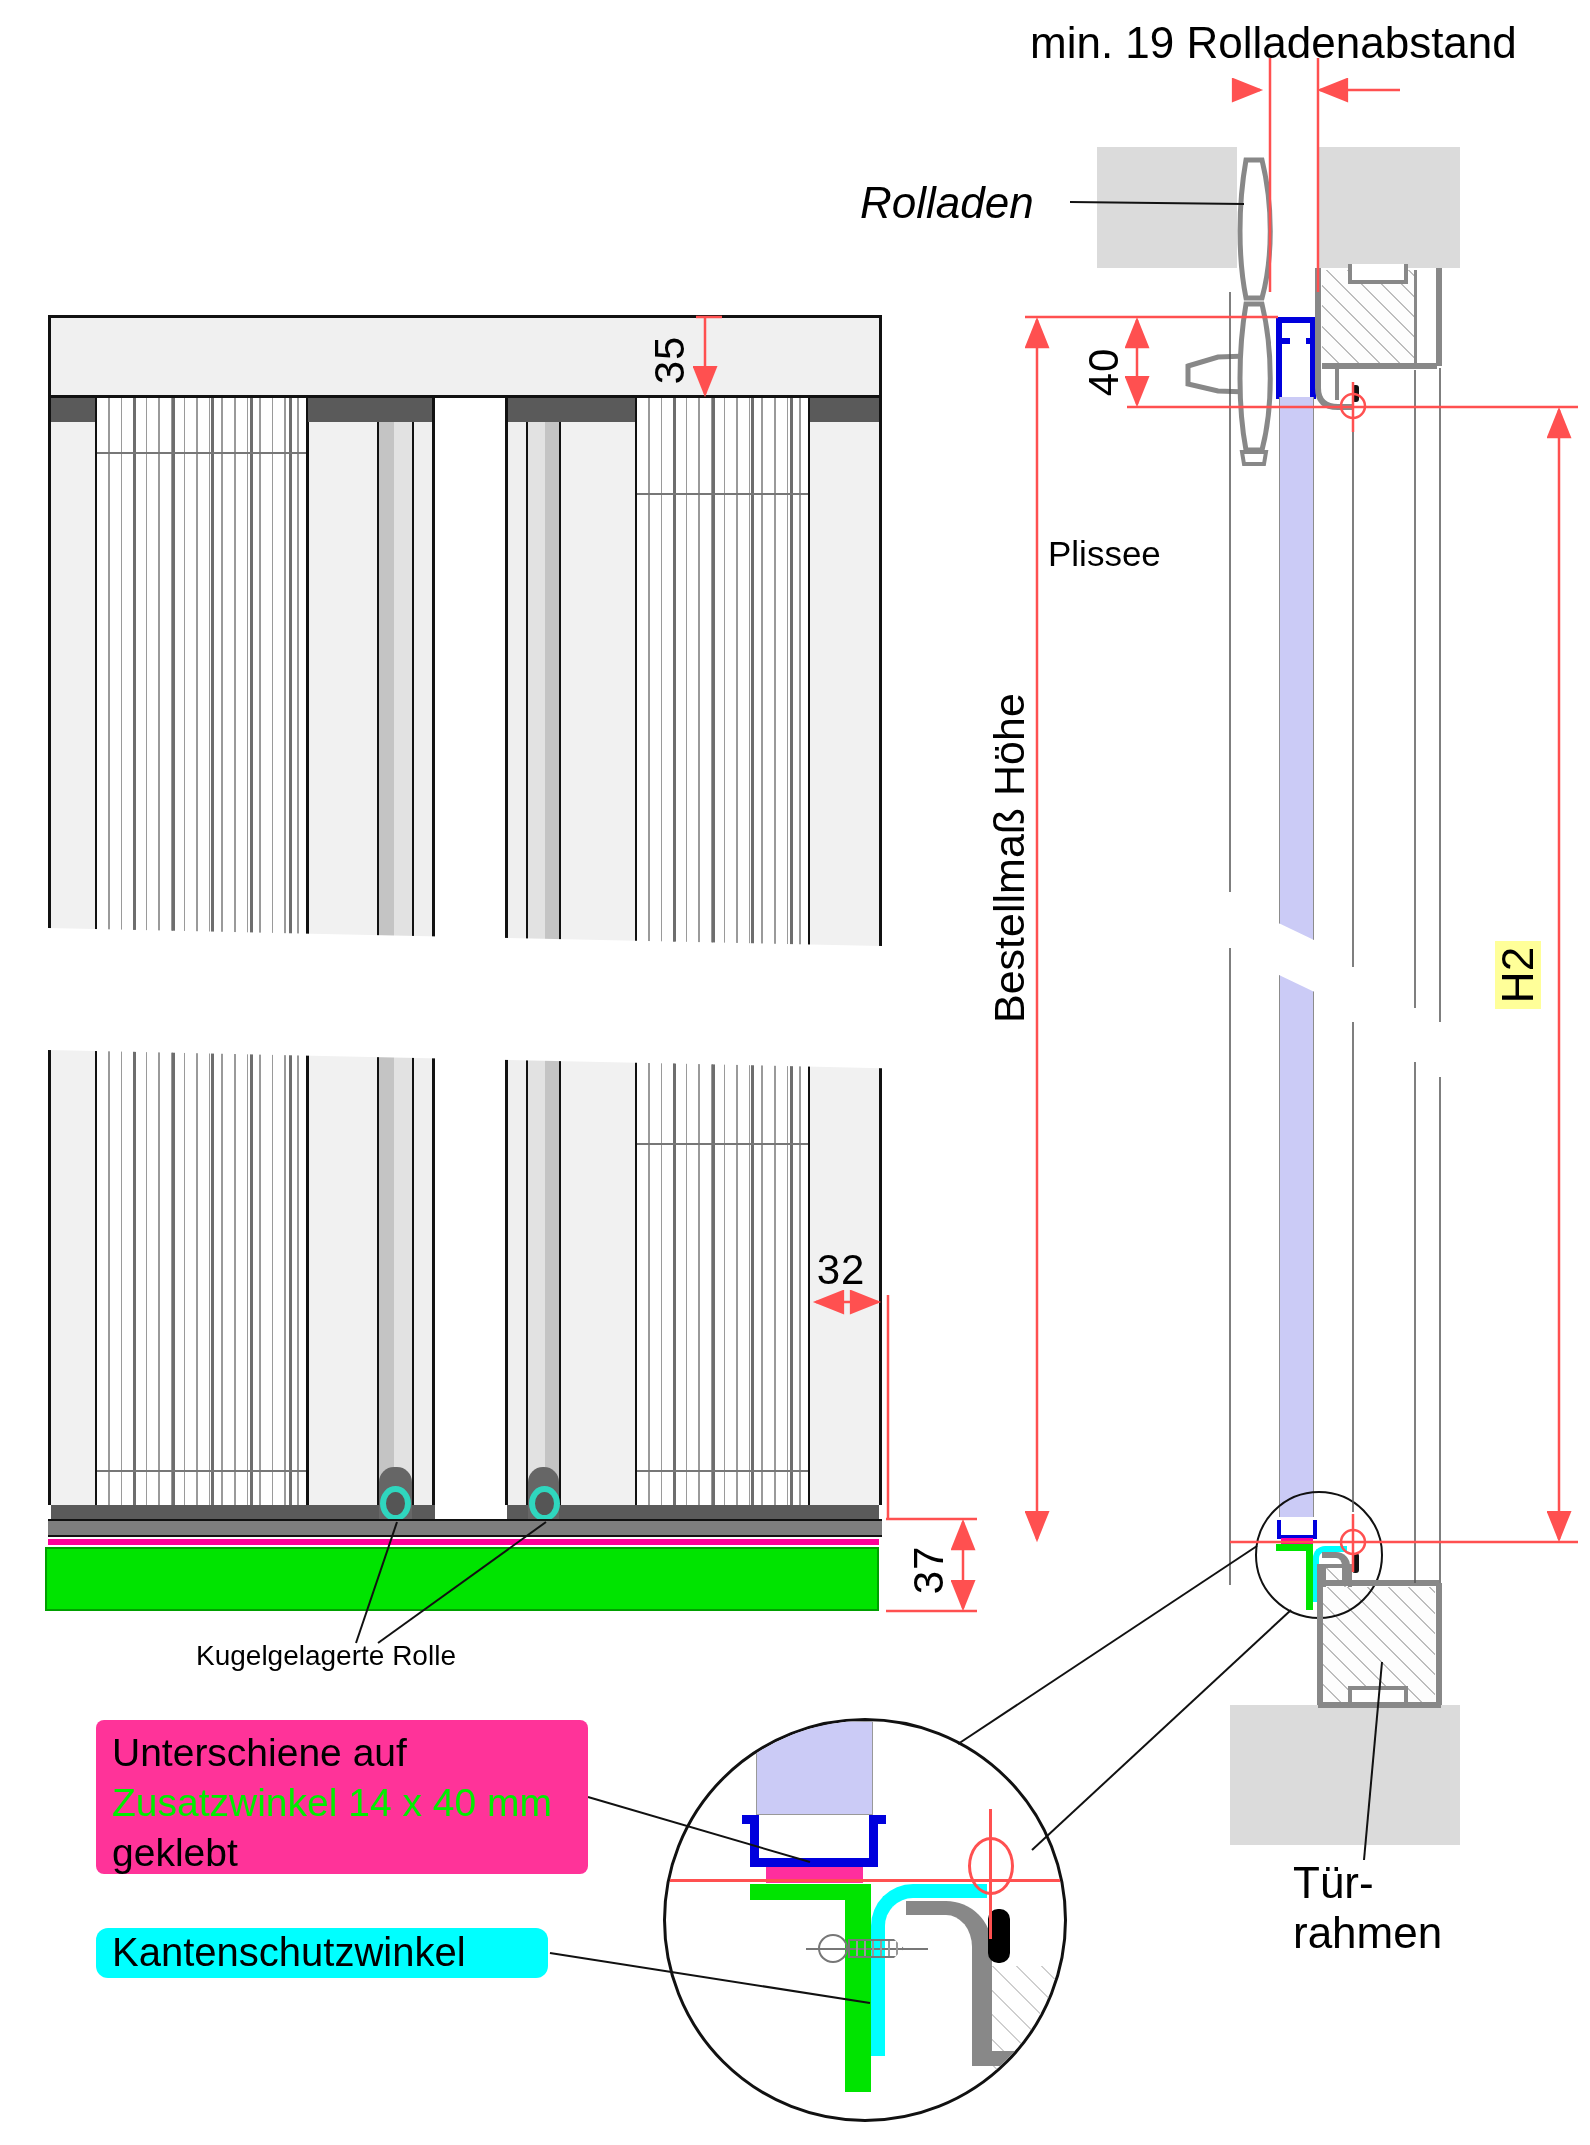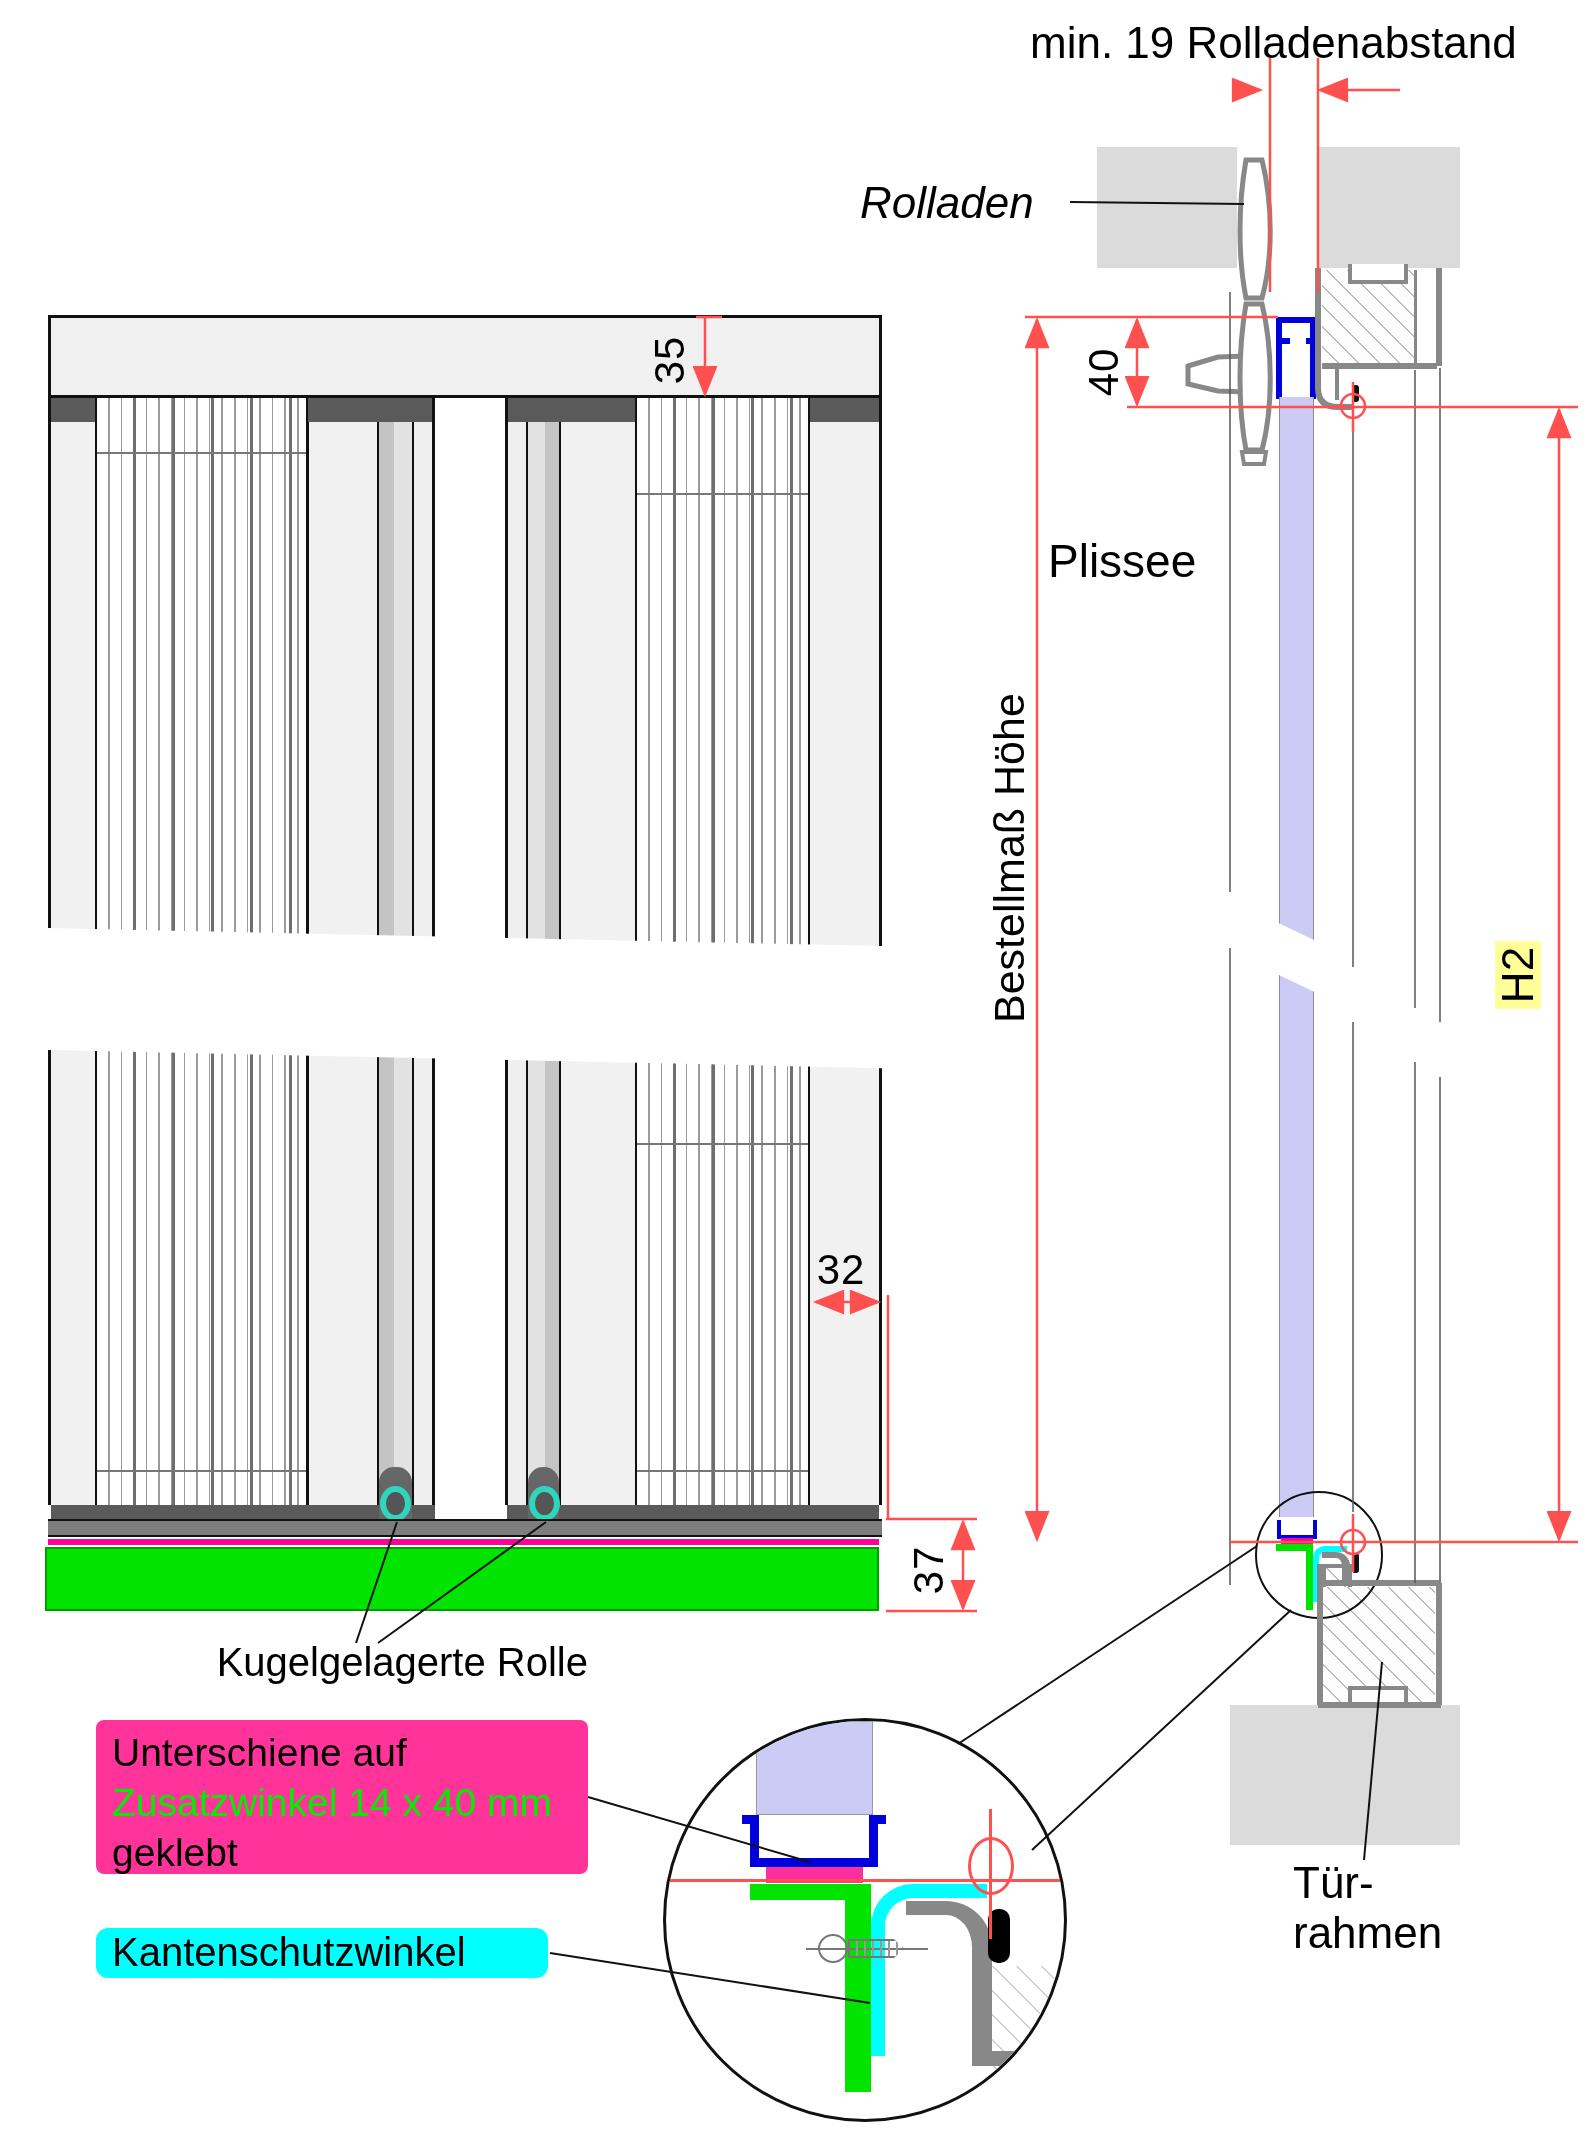--- a/index.html
+++ b/index.html
@@ -225,28 +225,28 @@
       <path d="M1382,1662 L1364,1860"></path>
       <path d="M588,1797 L810,1862"></path>
       <path d="M550,1953 L870,2003"></path>
       <path d="M958,1744 L1257,1546"></path>
       <path d="M1032,1850 L1291,1610"></path>
     </g>
   </svg>
 
   <div class="abs lbl" style="left:1030px;top:18px;width:540px;">min. 19 Rolladenabstand</div>
   <div class="abs lbl" style="left:860px;top:178px;font-style:italic;">Rolladen</div>
-  <div class="abs lbl" style="left:1048px;top:534px;font-size:46px;">Plissee</div>
+  <div class="abs lbl" style="left:1048px;top:534px;font-size:35px;">Plissee</div>
   <div class="abs rot lbl" style="left:862px;top:851px;width:295px;font-size:43px;text-align:center;">Bestellmaß Höhe</div>
   <div class="abs rot" style="left:1484px;top:952px;width:68px;height:46px;background:#FFFF99;font-size:44px;text-align:center;line-height:46px;">H2</div>
   <div class="abs rot dimtext" style="left:637px;top:336px;width:66px;">35</div>
   <div class="abs rot dimtext" style="left:1071px;top:348px;width:66px;">40</div>
   <div class="abs dimtext" style="left:806px;top:1246px;width:70px;">32</div>
   <div class="abs rot dimtext" style="left:894px;top:1546px;width:70px;">37</div>
-  <div class="abs" style="left:196px;top:1640px;width:392px;font-size:40px;text-align:right;white-space:nowrap;">Kugelgelagerte Rolle</div>
+  <div class="abs" style="left:196px;top:1640px;width:392px;font-size:28px;text-align:left;white-space:nowrap;">Kugelgelagerte Rolle</div>
   <div class="abs" style="left:1268px;top:1858px;font-size:44px;line-height:50px;margin-left:25px;">
     <div>Tür-</div>
     <div>rahmen</div>
   </div>
 
   <div class="abs" style="left:96px;top:1720px;width:492px;height:154px;background:#FF3399;font-size:39px;line-height:50px;padding:8px 0 0 16px;box-sizing:border-box;border-radius:8px;">
     <div style="color:#000;">Unterschiene auf</div>
     <div style="color:#00EE00;">Zusatzwinkel 14 x 40 mm</div>
     <div style="color:#000;">geklebt</div>
   </div>

